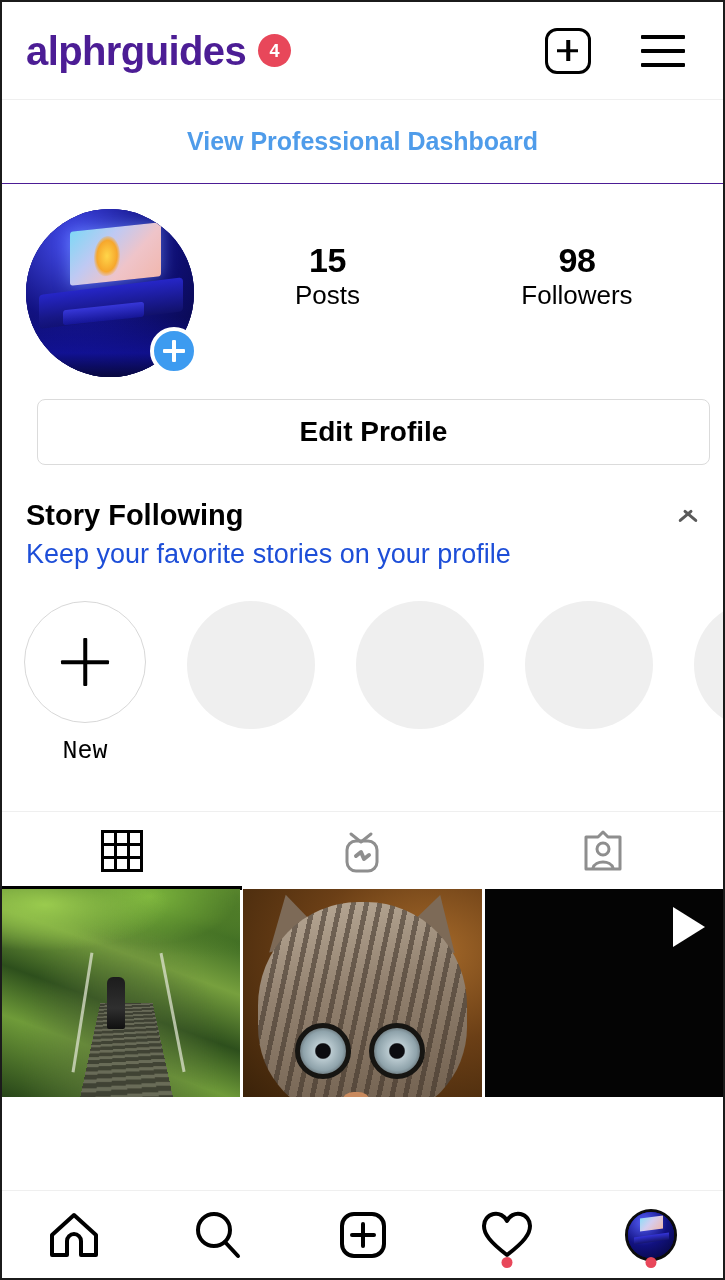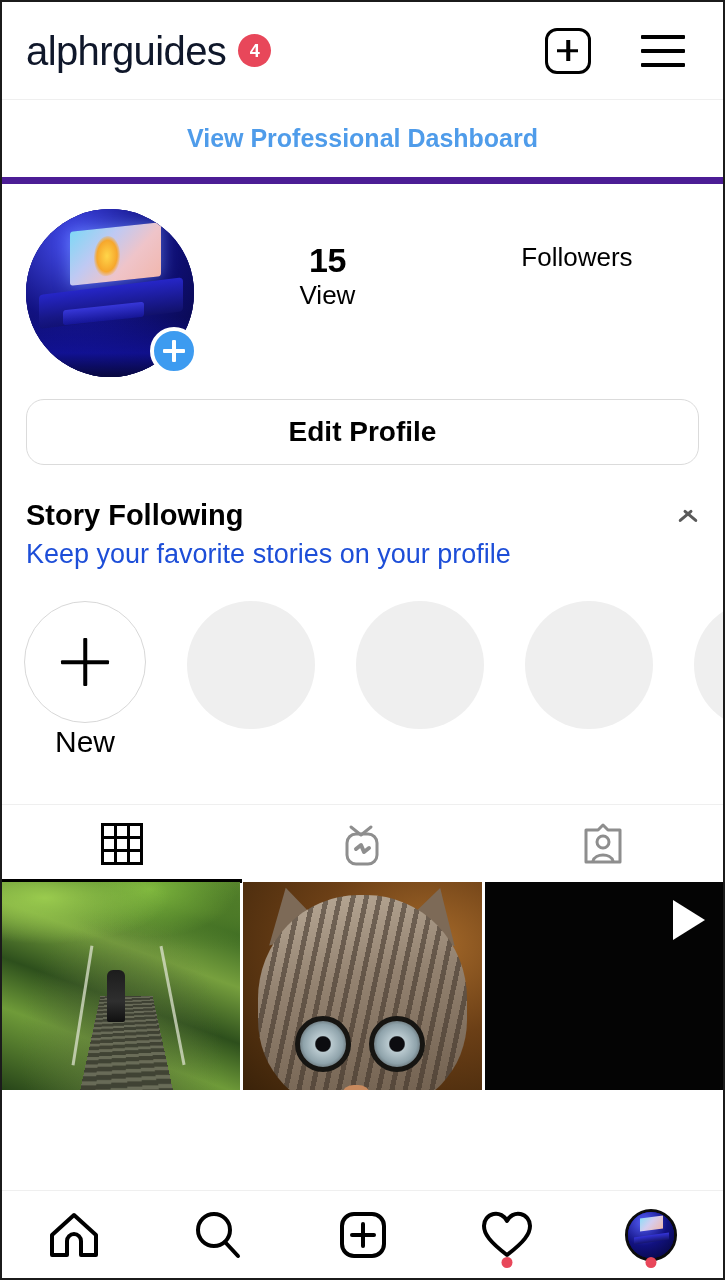--- a/index.html
+++ b/index.html
@@ -36,24 +36,24 @@
     border-bottom: 1px solid #efefef;
   }
   .username-wrap {
     display: flex;
     align-items: center;
     gap: 12px;
     flex: 1;
   }
   .username {
     font-size: 40px;
-    font-weight: normal;
+    font-weight: bold;
     letter-spacing: -0.6px;
     line-height: 1;
-    color: #0f172a;
+    color: #4c1d95;
   }
   .badge-count {
     display: inline-flex;
     align-items: center;
     justify-content: center;
     width: 33px;
     height: 33px;
     border-radius: 50%;
     background: #e8475a;
     color: #ffffff;
@@ -83,21 +83,21 @@
 
   .hamburger { width: 44px; height: 32px; display: flex; flex-direction: column; justify-content: space-between; }
   .hamburger span { display: block; height: 4px; background: #000; border-radius: 1px; }
 
   
   .pro-dashboard {
     height: 84px;
     display: flex;
     align-items: center;
     justify-content: center;
-    border-bottom: 7px solid #4c1d95;
+    border-bottom: 1px solid #4c1d95;
   }
   .pro-dashboard .label {
     color: #4f9cea;
     font-size: 25px;
     font-weight: bold;
   }
 
   
   .profile-top {
     display: flex;
@@ -191,26 +191,27 @@
   .emoji { font-size: 28px; }
 
   .edit-profile-row { padding: 22px 24px 0 24px; }
   .edit-profile-btn {
     width: 100%;
     height: 66px;
     display: flex;
     align-items: center;
     justify-content: center;
     border: 1.5px solid #dbdbdb;
-    border-radius: 18px;
+    border-radius: 8px;
     background: #ffffff;
     font-size: 28px;
     font-weight: bold;
     color: #000;
     cursor: pointer;
+    margin-left: 11px;
   }
 
   
   .highlights-header {
     position: relative;
     padding: 30px 24px 0 24px;
   }
   .highlights-title { font-size: 29px; font-weight: bold; line-height: 1.4; }
   .highlights-sub { font-size: 27px; line-height: 1.4; color: #1d4ed8; }
   .chevron-up {
@@ -239,21 +240,21 @@
     border: 1.5px solid #d8d8d8;
     background: #ffffff;
     position: relative;
     margin: 0 auto;
   }
   .highlight-new-circle::before, .highlight-new-circle::after {
     content: ""; position: absolute; left: 50%; top: 50%; background: #000; border-radius: 1px;
   }
   .highlight-new-circle::before { width: 3.5px; height: 48px; transform: translate(-50%,-50%); }
   .highlight-new-circle::after  { width: 48px; height: 3.5px; transform: translate(-50%,-50%); }
-  .highlight-new-label { margin-top: 1px; font-size: 30px; line-height: 1.2; }
+  .highlight-new-label { margin-top: 14px; font-size: 25px; line-height: 1.2; font-family: Liberation Mono, monospace; }
   .highlight-placeholder {
     width: 128px; height: 128px;
     flex: 0 0 128px;
     border-radius: 50%;
     background: #efefef;
   }
 
   
   .tabs {
     display: flex;
@@ -471,23 +472,24 @@
         <div class="desk"></div>
         <div class="keyboard"></div>
         <div class="lower-glow"></div>
       </div>
       <div class="avatar-add"></div>
     </div>
 
     <div class="stats">
       <div class="stat">
         <div class="value">15</div>
-        <div class="label">View</div>
+        <div class="label">Posts</div>
       </div>
       <div class="stat">
+        <div class="value">98</div>
         <div class="label">Followers</div>
       </div>
     </div>
   </div>
 
 
   <div class="edit-profile-row">
     <div class="edit-profile-btn">Edit Profile</div>
   </div>
 

